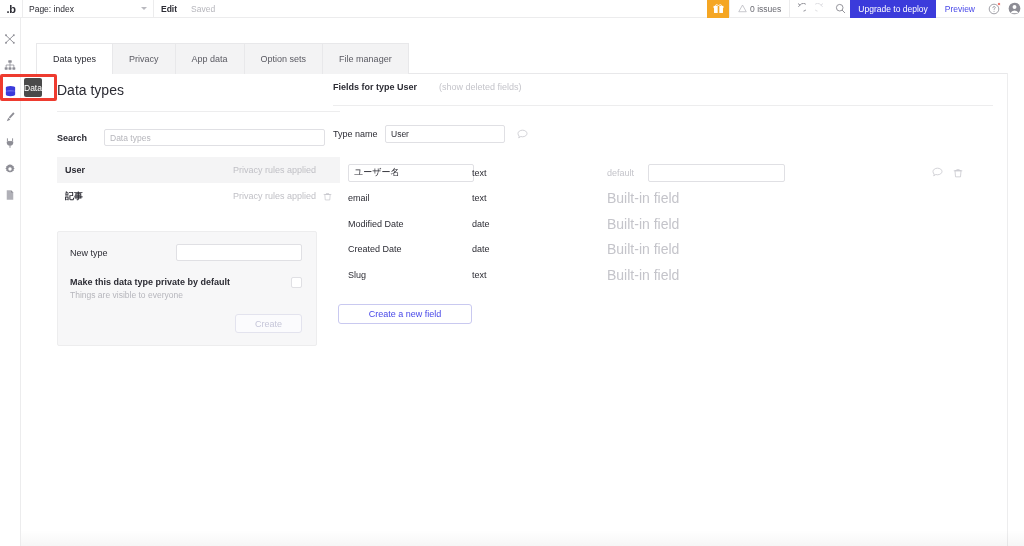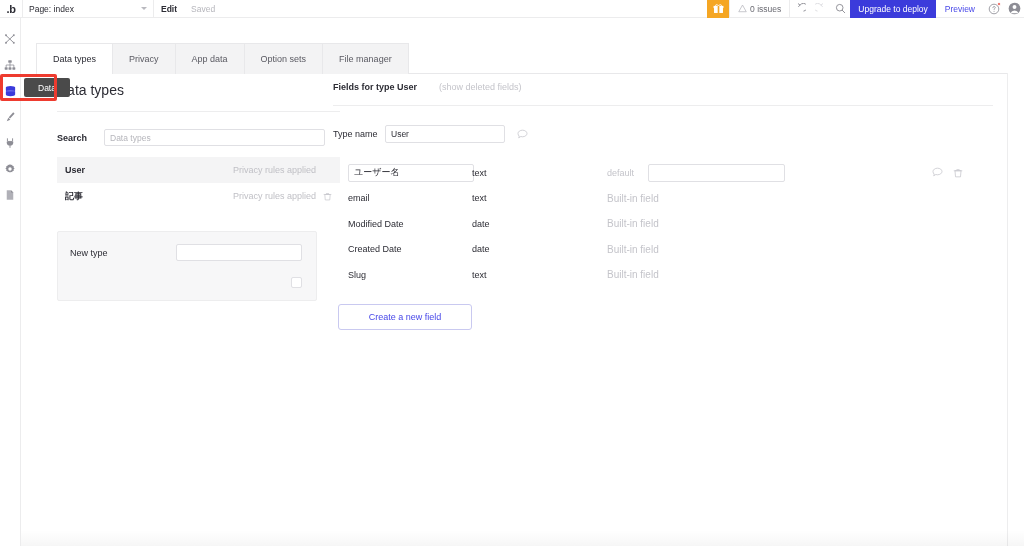--- a/index.html
+++ b/index.html
@@ -67,21 +67,21 @@
   .rail-item {
     width:21px; height:26px; display:flex; align-items:center; justify-content:center;
   }
   .rail-item.active { }
 
   .rail-highlight {
     position:absolute; left:0; top:74px; width:57px; height:27px;
     border:3px solid #ee3b2f; border-radius:2px; pointer-events:none; z-index:30;
   }
   .tooltip {
-    position:absolute; left:24px; top:78px; height:19px; padding: 0 14px;
+    position:absolute; left:24px; top:78px; height:19px; padding: 0 0;
     background:#4a4a4a; color:#fff; font-size:8.5px; border-radius:2px;
     display:flex; align-items:center; z-index:29;
   }
 
   
   .tabbar {
     position:absolute; left:36px; top:43px; height:31px; display:flex; align-items:stretch;
     z-index:5;
   }
   .tab {
@@ -161,26 +161,26 @@
   .bubble { margin-left:12px; width:13px; display:flex; align-items:center; }
 
   .fields-table { margin-top:17px; }
   .field-row { height:25.5px; display:flex; align-items:center; }
   .f-name { width:139px; font-size:9px; color:#2c2c34; padding-left:15px; }
   .f-name-input {
     width:126px; height:18px; font-size:9px;
   }
   .f-type { width:135px; font-size:9px; color:#2c2c34; }
   .f-default-lbl { width:41px; font-size:9px; color:#c4c4ca; }
-  .f-builtin { font-size:10px; color:#c4c4ca; }
+  .f-builtin { font-size:14px; color:#c4c4ca; }
   .f-default-input { width:137px; height:18px; }
   .f-actions { margin-left:auto; display:flex; align-items:center; gap:10px; padding-right:30px; }
 
   .newfield-btn {
-    margin-top:16px; margin-left:5px; width:134px; height:26px;
+    margin-top:16px; margin-left:5px; width:134px; height:20px;
     border:1px solid #c9c9f0; border-radius:3px; background:#fff;
     color:#4848e8; font-size:9px; display:flex; align-items:center; justify-content:center;
   }
 
   .bottom-fade {
     position:absolute; left:21px; bottom:0; width:1003px; height:16px;
     background:linear-gradient(to bottom, rgba(0,0,0,0) 0%, rgba(0,0,0,0.035) 100%);
     pointer-events:none;
   }
   svg { display:block; }
@@ -355,21 +355,28 @@
           </span>
         </div>
       </div>
 
       <div class="newtype-card">
         <div class="nt-row">
           <span class="nt-label">New type</span>
           <input class="inp nt-input" type="text" placeholder="" style="">
         </div>
         <div class="nt-check-row">
+          <div class="nt-check-text">
+            <div class="nt-private">Make this data type private by default</div>
+            <div class="nt-sub">Things are visible to everyone</div>
+          </div>
           <span class="checkbox"></span>
+        </div>
+        <div class="btn-row">
+          <div class="create-btn">Create</div>
         </div>
       </div>
     </div>
 
     <div class="col-right">
       <div class="fields-head">
         <span class="fields-title">Fields for type User</span>
         <span class="show-deleted">(show deleted fields)</span>
       </div>
       <div class="hr"></div>

